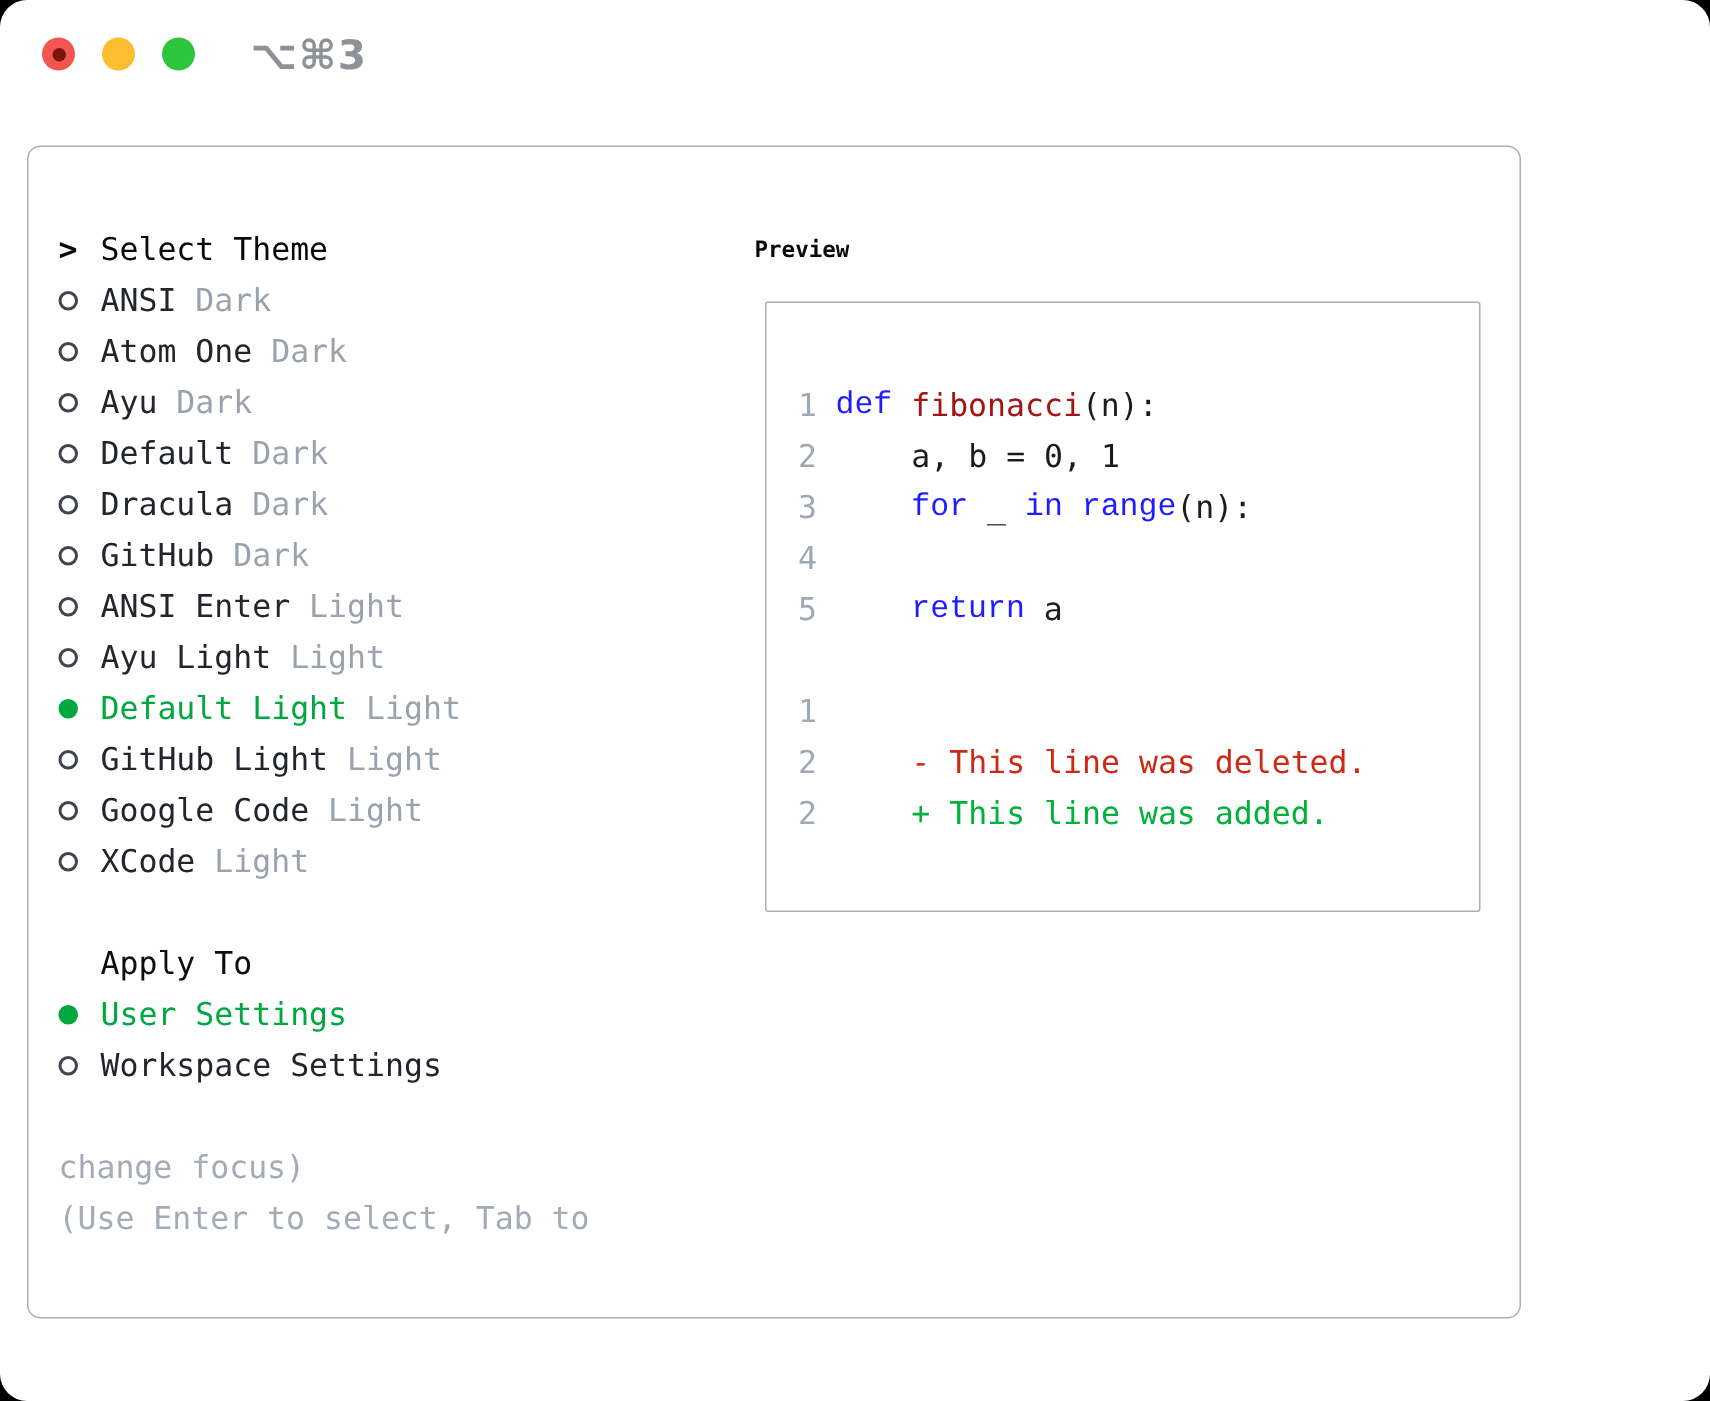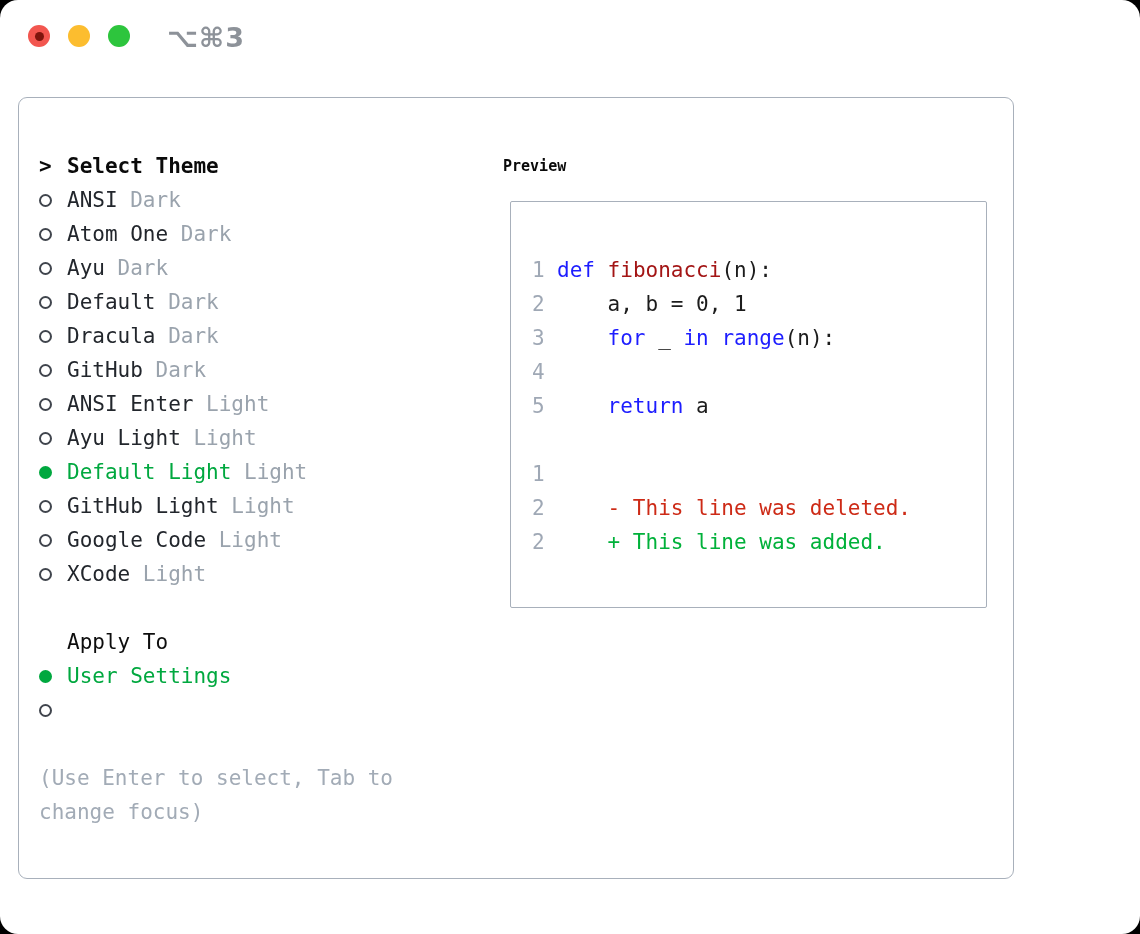--- a/index.html
+++ b/index.html
@@ -46,21 +46,21 @@
   }
   
   .main-box{
     position:absolute;left:18px;top:97px;width:996px;height:782px;
     border:1.5px solid var(--border);border-radius:9px;background:var(--window-bg);
   }
   .left-col{position:absolute;left:20px;top:51px;width:450px;font-size:21px;}
   .row{height:34px;display:flex;align-items:center;white-space:pre;}
   .marker-col{display:inline-block;width:28px;flex:0 0 28px;}
   .cursor-marker{font-weight:700;color:var(--text-black);}
-  .header-text{font-weight:700;color:var(--text-black);}
+  .header-text{font-weight:400;color:var(--text-black);}
   .header-text2{color:#0d0d0d;}
   .circle{
     display:inline-block;width:13px;height:13px;border-radius:50%;
     border:2px solid #40454d;background:transparent;
   }
   .circle.filled{border-color:var(--accent-green);background:var(--accent-green);}
   .item-name{color:var(--text-dark);}
   .theme-row.selected .item-name{color:var(--accent-green);}
   .item-variant{color:var(--muted);}
   .apply-row .item-name{color:var(--text-dark);}
@@ -73,21 +73,21 @@
   }
   .preview-box{
     position:absolute;left:491px;top:103px;width:477px;height:407px;
     border:1.5px solid var(--border);border-radius:2px;background:#ffffff;
     overflow:hidden;
   }
   .code-area{position:absolute;left:0;top:51px;width:100%;}
   .code-line{height:34px;display:flex;align-items:center;font-size:21px;white-space:pre;}
   .ln{display:inline-block;width:25px;flex:0 0 25px;margin-left:21px;color:var(--line-number);}
   .tok{white-space:pre;}
-  .tok-kw{color:var(--keyword-blue);}
+  .tok-kw{color:var(--keyword-blue);font-family:Liberation Mono, monospace;}
   .tok-fn{color:var(--function-red);}
   .tok-pl{color:var(--code-plain);}
   .tok-ctx{color:var(--context-gray);}
   .tok-del{color:var(--deleted-red);}
   .tok-add{color:var(--added-green);}
 </style>
 </head>
 <body>
 
 <div class="window">
@@ -128,28 +128,28 @@
 
       <div class="row"></div>
 
       <div class="row">
         <span class="marker-col"></span>
         <span class="header-text2">Apply To</span>
       </div>
 
       <div id="apply-list">
           <div class="row apply-row selected"><span class="marker-col"><span class="circle filled"></span></span><span class="item-name">User Settings</span></div>
-          <div class="row apply-row"><span class="marker-col"><span class="circle"></span></span></div>
+          <div class="row apply-row"><span class="marker-col"><span class="circle"></span></span><span class="item-name">Workspace Settings</span></div>
         </div>
 
       <div class="row"></div>
 
       <div class="hint">
+        <div class="row">change focus)</div>
         <div class="row">(Use Enter to select, Tab to</div>
-        <div class="row">change focus)</div>
       </div>
     </div>
 
     <div class="preview-header">Preview</div>
 
     <div class="preview-box">
       <div class="code-area" id="code-lines">
           <div class="code-line"><span class="ln">1</span><span class="tok tok-kw">def</span><span class="tok tok-pl"> </span><span class="tok tok-fn">fibonacci</span><span class="tok tok-pl">(n):</span></div>
           <div class="code-line"><span class="ln">2</span><span class="tok tok-pl">    a, b = 0, 1</span></div>
           <div class="code-line"><span class="ln">3</span><span class="tok tok-pl">    </span><span class="tok tok-kw">for</span><span class="tok tok-pl"> _ </span><span class="tok tok-kw">in</span><span class="tok tok-pl"> </span><span class="tok tok-kw">range</span><span class="tok tok-pl">(n):</span></div>

